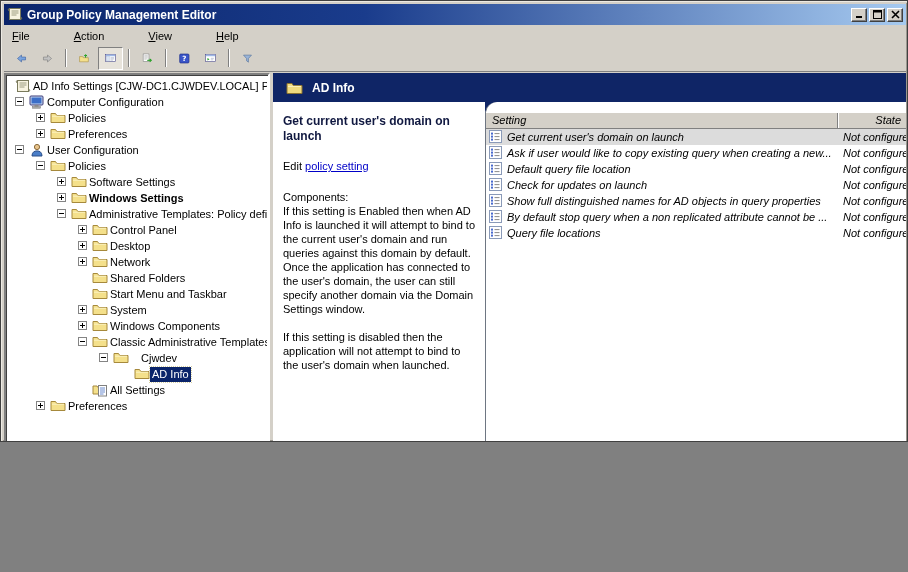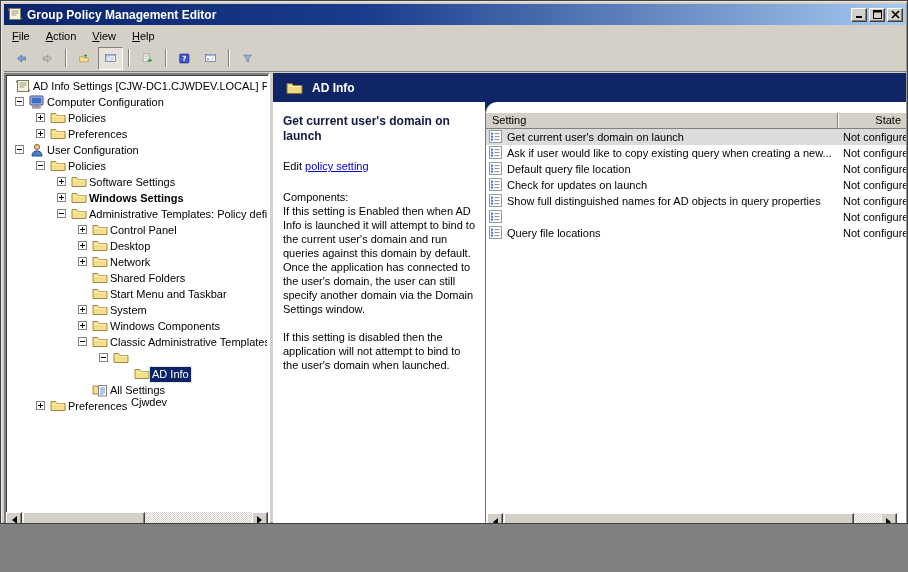--- a/index.html
+++ b/index.html
@@ -1,29 +1,29 @@
 <!DOCTYPE html>
 <html><head>
 <meta charset="utf-8">
 <style>
   html,body{margin:0;padding:0;background:#808080;font-family:"Liberation Sans",sans-serif;}
   *{box-sizing:border-box;}
-  #window{position:relative;width:908px;height:524px;background:#D4D0C8;
+  #window{position:relative;width:908px;height:442px;background:#D4D0C8;
     border:1px solid #404040;box-shadow:inset 1px 1px 0 #EDEAE3, inset 2px 2px 0 #D4D0C8, inset -1px -1px 0 #9A968E;
     overflow:hidden;font-size:11px;color:#000;}
   
   #titlebar{position:absolute;left:3px;top:3px;width:902px;height:21px;display:flex;align-items:center;gap:4px;
     background:linear-gradient(to right,#0A246A 0%,#1A3C8C 40%,#A6CAF0 100%);padding:0 3px;}
   #titlebar .ticon{width:16px;height:15px;flex:0 0 auto;}
   #titlebar .ttext{color:#fff;font-weight:bold;font-size:12px;white-space:nowrap;}
   #winbtns{margin-left:auto;display:flex;gap:2px;}
   .win-btn{width:16px;height:14px;background:#D4D0C8;border:1px solid;border-color:#FFFFFF #404040 #404040 #FFFFFF;
     box-shadow:inset -1px -1px 0 #808080;display:flex;align-items:center;justify-content:center;padding:0;}
   
-  #menubar{position:absolute;left:3px;top:25px;width:902px;height:19px;display:flex;align-items:center;background:#D4D0C8;}
+  #menubar{position:absolute;left:3px;top:25px;width:902px;height:19px;display:flex;align-items:center;background:#D4D0C8;gap:28px;}
   .menu-item{padding:2px 8px;}
   .menu-item u{text-decoration:underline;}
   
   #toolbar{position:absolute;left:3px;top:44px;width:902px;height:27px;display:flex;align-items:center;
     background:#D4D0C8;border-bottom:1px solid #808080;padding-left:5px;gap:1px;}
   .tb-btn{width:25px;height:23px;display:flex;align-items:center;justify-content:center;background:transparent;border:1px solid transparent;}
   .tb-btn.pressed{border-color:#808080 #FFFFFF #FFFFFF #808080;background:#E7E3DB;}
   .tb-sep{width:2px;height:18px;border-left:1px solid #808080;border-right:1px solid #FFFFFF;margin:0 4px;}
   
   #treepane{position:absolute;left:3px;top:72px;width:266px;height:457px;background:#FFFFFF;
@@ -55,21 +55,21 @@
     gap:9px;padding-left:13px;color:#fff;font-weight:bold;font-size:12px;}
   #dp-body{position:absolute;left:0;top:29px;right:0;bottom:0;background:#7f1d1d;}
   #corner-patch{position:absolute;left:212px;top:0;right:0;height:13px;background:#0F2566;}
   #desc-panel{position:absolute;left:0;top:0;width:212px;bottom:0;background:#fff;padding:12px 8px 0 10px;line-height:14px;}
   .desc-title{font-weight:bold;font-size:12px;line-height:15px;color:#101840;}
   .edit-line{margin-top:15px;}
   .policy-link{color:#0000C8;text-decoration:underline;cursor:pointer;}
   .desc-label{margin-top:17px;}
   #desc-paragraphs p{margin:0 0 14px 0;}
   #list-panel{position:absolute;left:212px;top:0;right:0;bottom:0;background:#fff;
-    border-top-left-radius:12px;border-left:1px solid #6E7682;overflow:hidden;}
+    border-top-left-radius:12px;border-left:1px solid #6E7682;overflow:hidden;font-style:italic;}
   #list-header{position:absolute;left:0;top:10px;right:0;height:17px;background:#D4D0C8;
     border-bottom:1px solid #808080;box-shadow:inset 0 1px 0 #fff;}
   .col-setting{position:absolute;left:6px;top:2px;}
   .col-sep{position:absolute;left:351px;top:1px;height:15px;width:2px;border-left:1px solid #808080;border-right:1px solid #fff;}
   .col-state{position:absolute;left:353px;right:5px;top:2px;text-align:right;}
   #list-rows{position:absolute;left:0;top:27px;right:0;bottom:18px;overflow:hidden;}
   .l-row{position:relative;height:16px;white-space:nowrap;}
   .l-row.selected{background:#DCDCDC;}
   .l-icon{position:absolute;left:3px;top:1px;width:13px;height:13px;}
   .l-label{position:absolute;left:21px;top:1px;line-height:14px;}
@@ -393,21 +393,21 @@
         <div class="tree-row">
           <span class="t-box" style="left: 91px;">
             <svg width="7" height="7" viewBox="0 0 7 7">
               <path d="M1 3.5h5" stroke="#000"></path>
             </svg>
           </span>
           <span class="t-icon" style="left: 105px;"><svg width="16" height="13" viewBox="0 0 16 13">
               <path d="M1 11.5 V2.5 h4.5 l1.3 2 H15 v7 z" fill="#F4E08B" stroke="#A6893C"></path>
               <path d="M2 5.2h12" stroke="#FBF2C2"></path>
             </svg></span>
-          <span class="t-label" style="left: 121px; margin-top: 44px;">Cjwdev</span>
+          <span class="t-label" style="left: 131px;">Cjwdev</span>
         </div>
         <div class="tree-row">
           <span class="t-icon" style="left: 126px;"><svg width="16" height="13" viewBox="0 0 16 13">
               <path d="M1 11.5 V2.5 h4.5 l1.3 2 H15 v7 z" fill="#F4E08B" stroke="#A6893C"></path>
               <path d="M2 5.2h12" stroke="#FBF2C2"></path>
             </svg></span>
           <span class="t-label selected" style="left: 142px;">AD Info</span>
         </div>
         <div class="tree-row">
           <span class="t-icon" style="left: 84px;"><svg width="16" height="14" viewBox="0 0 16 14">
@@ -524,20 +524,21 @@
               <span class="l-state">Not configured</span>
             </div>
             <div class="l-row">
               <span class="l-icon"><svg width="13" height="13" viewBox="0 0 13 13">
                   <rect x="0.5" y="0.5" width="12" height="12" fill="#fff" stroke="#8A9AB8"></rect>
                   <rect x="2" y="2.6" width="2" height="2" fill="#4A6ACD"></rect>
                   <rect x="2" y="5.6" width="2" height="2" fill="#4A6ACD"></rect>
                   <rect x="2" y="8.6" width="2" height="2" fill="#4A6ACD"></rect>
                   <path d="M5.5 3.6h5M5.5 6.6h5M5.5 9.6h5" stroke="#8A8A8A"></path>
                 </svg></span>
+              <span class="l-label">By default stop query when a non replicated attribute cannot be ...</span>
               <span class="l-state">Not configured</span>
             </div>
             <div class="l-row">
               <span class="l-icon"><svg width="13" height="13" viewBox="0 0 13 13">
                   <rect x="0.5" y="0.5" width="12" height="12" fill="#fff" stroke="#8A9AB8"></rect>
                   <rect x="2" y="2.6" width="2" height="2" fill="#4A6ACD"></rect>
                   <rect x="2" y="5.6" width="2" height="2" fill="#4A6ACD"></rect>
                   <rect x="2" y="8.6" width="2" height="2" fill="#4A6ACD"></rect>
                   <path d="M5.5 3.6h5M5.5 6.6h5M5.5 9.6h5" stroke="#8A8A8A"></path>
                 </svg></span>

